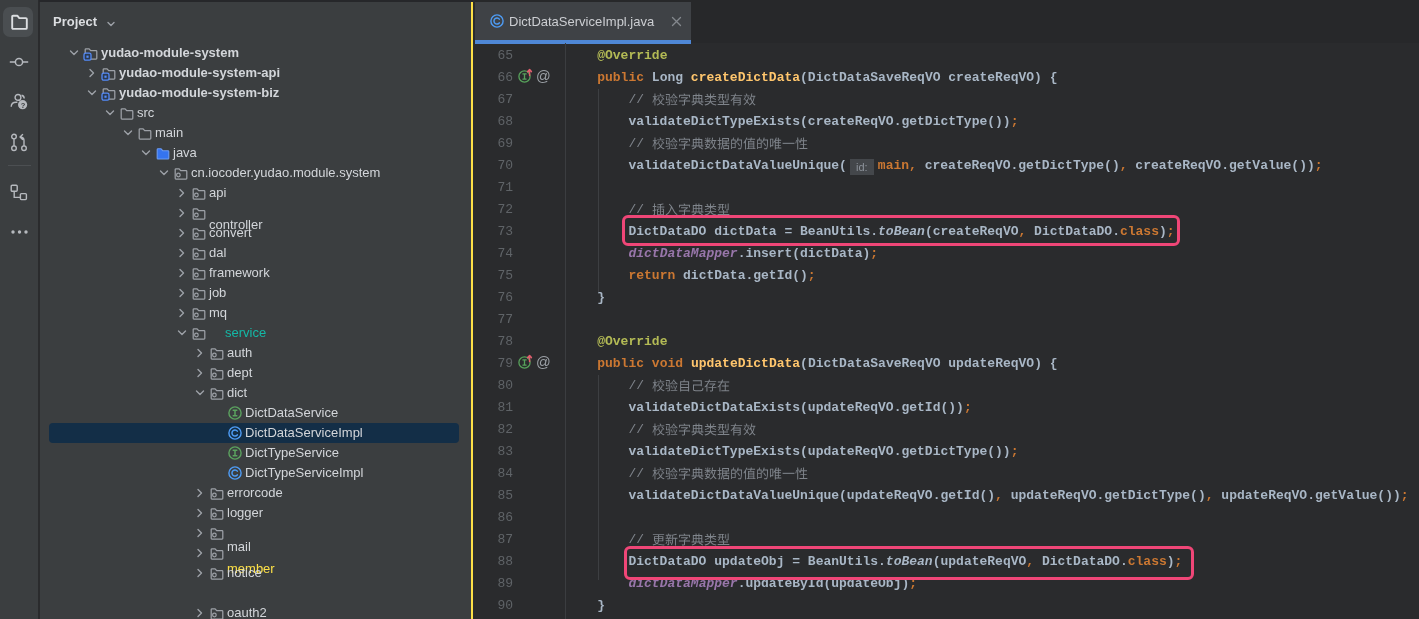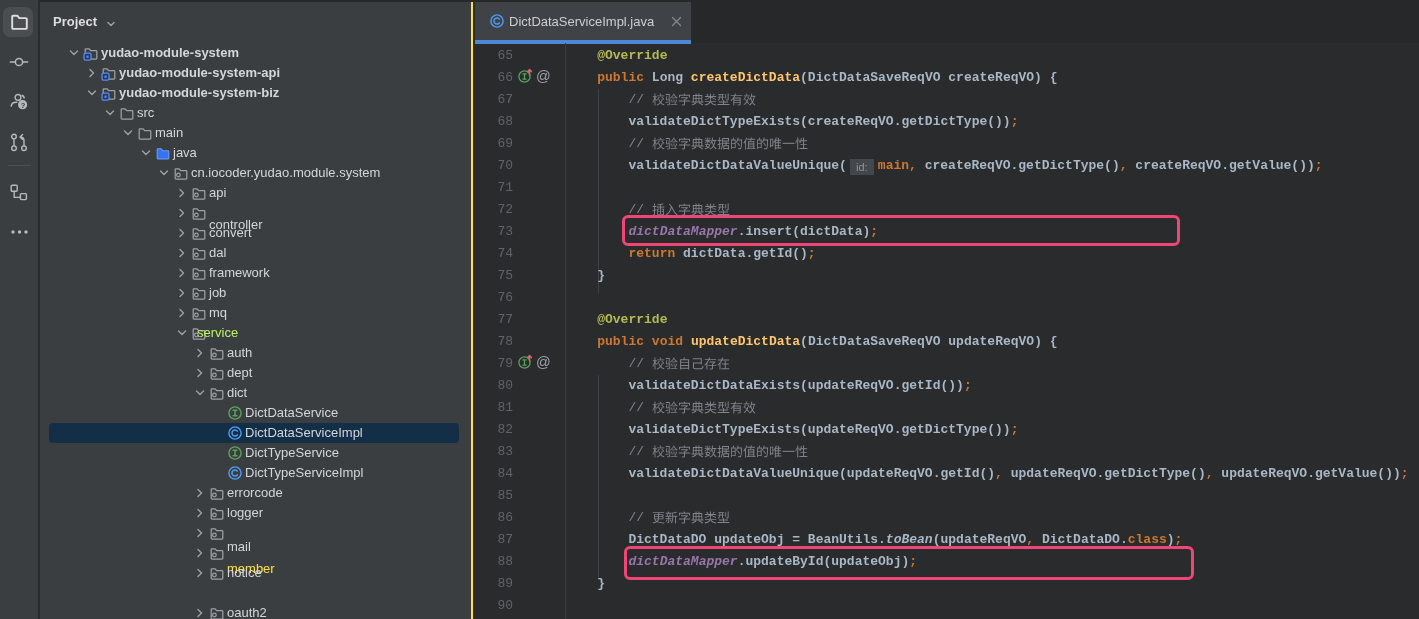--- a/index.html
+++ b/index.html
@@ -179,21 +179,21 @@
       <span style="position:absolute;left:169px;top:0;line-height:20px;font-weight:normal;color:#d3d6da">mq</span>
     </div>
     <div style="position:absolute;left:0;top:323px;width:433px;height:20px">
       <span style="position:absolute;left:134px;top:2px"><svg width="16" height="16" viewBox="0 0 16 16">
           <path d="M4.5 6 8 9.5 11.5 6" fill="none" stroke="#9da1a7" stroke-width="1.4" stroke-linecap="round" stroke-linejoin="round"></path>
         </svg></span>
       <span style="position:absolute;left:151px;top:2px"><svg width="16" height="16" viewBox="0 0 16 16">
           <path d="M2.2 13.2 V4.6 q0-.8.8-.8 h3.1 l1.6 1.9 h5.3 q.8 0 .8.8 v6.7 q0 .8-.8.8 h-10 q-.8 0-.8-.8 Z" fill="none" stroke="#9da1a7" stroke-width="1.25" stroke-linejoin="round"></path>
           <circle cx="5.4" cy="10" r="1.8" fill="none" stroke="#9da1a7" stroke-width="1.2"></circle>
         </svg></span>
-      <span style="position:absolute;left:157px;top:0;line-height:20px;font-weight:normal;color:#bef264">service</span>
+      <span style="position:absolute;left:185px;top:0;line-height:20px;font-weight:normal;color:#14b8a6">service</span>
     </div>
     <div style="position:absolute;left:0;top:343px;width:433px;height:20px">
       <span style="position:absolute;left:152px;top:2px"><svg width="16" height="16" viewBox="0 0 16 16">
           <path d="M6 4.5 9.5 8 6 11.5" fill="none" stroke="#9da1a7" stroke-width="1.4" stroke-linecap="round" stroke-linejoin="round"></path>
         </svg></span>
       <span style="position:absolute;left:169px;top:2px"><svg width="16" height="16" viewBox="0 0 16 16">
           <path d="M2.2 13.2 V4.6 q0-.8.8-.8 h3.1 l1.6 1.9 h5.3 q.8 0 .8.8 v6.7 q0 .8-.8.8 h-10 q-.8 0-.8-.8 Z" fill="none" stroke="#9da1a7" stroke-width="1.25" stroke-linejoin="round"></path>
           <circle cx="5.4" cy="10" r="1.8" fill="none" stroke="#9da1a7" stroke-width="1.2"></circle>
         </svg></span>
       <span style="position:absolute;left:187px;top:0;line-height:20px;font-weight:normal;color:#d3d6da">auth</span>
@@ -447,20 +447,21 @@
       <div class="cl">        <span style="color:#7f848b;font-weight:400">// </span><svg style="vertical-align:top" width="80" height="22" viewBox="0 0 80 22">
           <g transform="translate(0,15.4) scale(0.013,-0.013)" fill="#7f848b">
             <use href="#g12" x="0"></use>
             <use href="#g2" x="1000"></use>
             <use href="#g7" x="2000"></use>
             <use href="#g3" x="3000"></use>
             <use href="#g20" x="4000"></use>
             <use href="#g6" x="5000"></use>
           </g>
         </svg></div>
+      <div class="cl">        DictDataDO dictData = BeanUtils.<i>toBean</i>(createReqVO<span style="color:#cc7832">,</span> DictDataDO.<span style="color:#cc7832">class</span>)<span style="color:#cc7832">;</span></div>
       <div class="cl">        <span style="color:#9876aa;font-style:italic">dictDataMapper</span>.insert(dictData)<span style="color:#cc7832">;</span></div>
       <div class="cl">        <span style="color:#cc7832">return</span> dictData.getId()<span style="color:#cc7832">;</span></div>
       <div class="cl">    }</div>
       <div class="cl"></div>
       <div class="cl">    <span style="color:#b3ba55">@Override</span></div>
       <div class="cl">    <span style="color:#cc7832">public</span> <span style="color:#cc7832">void</span> <span style="color:#ffc66d;font-weight:bold">updateDictData</span>(DictDataSaveReqVO updateReqVO) {</div>
       <div class="cl">        <span style="color:#7f848b;font-weight:400">// </span><svg style="vertical-align:top" width="80" height="22" viewBox="0 0 80 22">
           <g transform="translate(0,15.4) scale(0.013,-0.013)" fill="#7f848b">
             <use href="#g18" x="0"></use>
             <use href="#g22" x="1000"></use>

